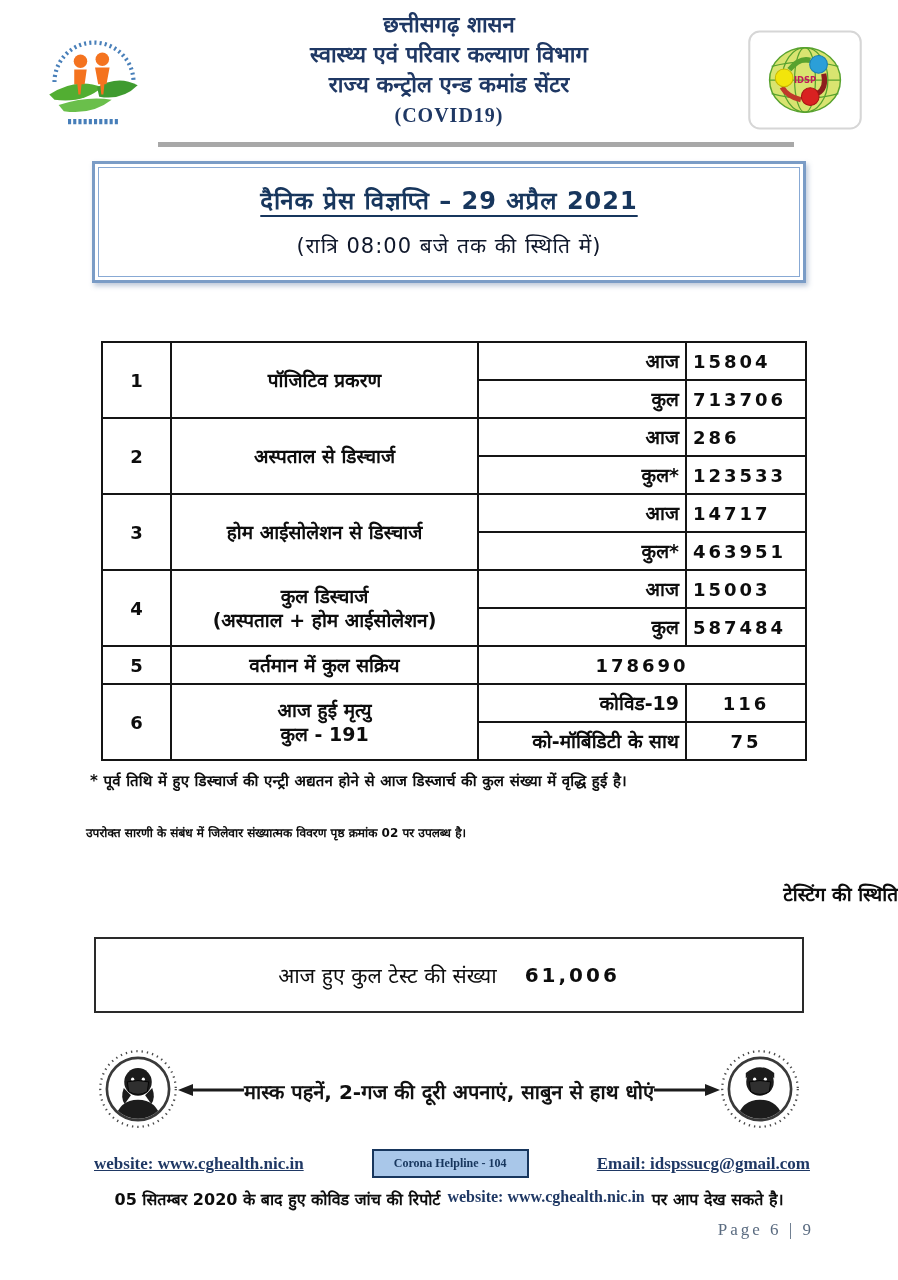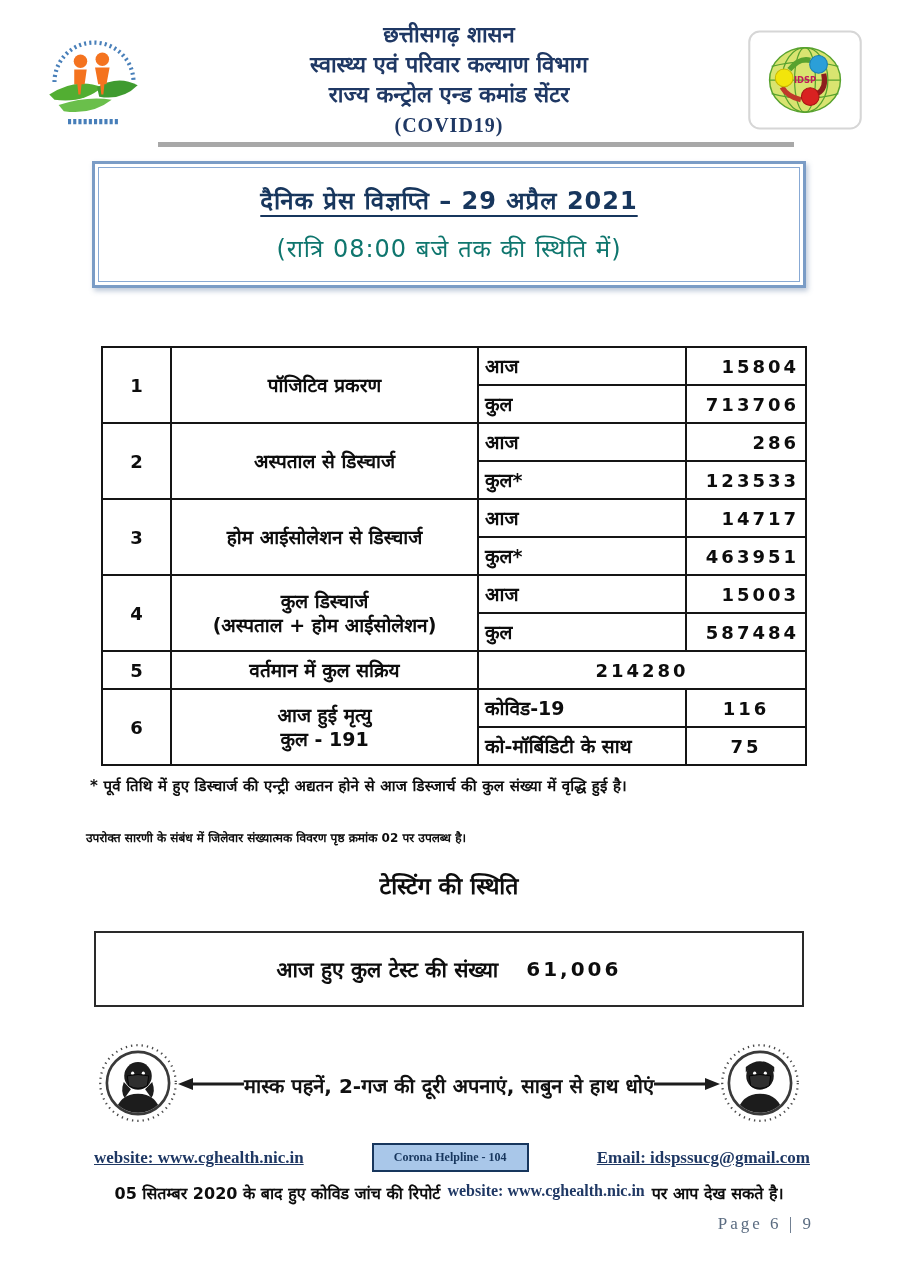--- a/index.html
+++ b/index.html
@@ -1,55 +1,55 @@
 <!DOCTYPE html>
 <html><head>
 <meta charset="utf-8">
 <style>
   html,body{margin:0;padding:0;background:#e9e9e9;}
   .page{position:relative;width:898px;height:1280px;margin:0 auto;background:#ffffff;
         font-family:"DejaVu Sans","Liberation Sans",sans-serif;color:#0d0d0d;overflow:hidden;}
 
   
-  .header{position:relative;height:142px;padding-top:20px;box-sizing:border-box;}
+  .header{position:relative;height:142px;padding-top:10px;box-sizing:border-box;}
   .header-text{text-align:center;line-height:30px;font-weight:bold;color:#1f3864;}
   .header-line{font-size:22px;}
   .header-line4{font-size:20px;font-family:"Liberation Serif","DejaVu Serif",serif;letter-spacing:1px;}
   .logo-left{position:absolute;left:36px;top:28px;}
   .logo-right{position:absolute;right:34px;top:30px;}
   .sep{height:5px;background:#a8a8a8;width:636px;margin:0 0 0 158px;}
 
   
   .title-box{width:702px;margin:14px auto 0;border:3px solid #7a9cc6;padding:3px;background:#fff;
              box-shadow:2px 3px 5px rgba(110,135,170,.45);}
   .title-box-inner{border:1px solid #88a9d4;padding:15px 12px 17px;text-align:center;}
   .press-title{font-size:24px;font-weight:bold;color:#17365d;text-decoration:underline;
                text-underline-offset:6px;letter-spacing:1px;}
-  .press-subtitle{font-size:24px;color:#0f766e;margin-top:15px;letter-spacing:1px;font-weight:500;}
+  .press-subtitle{font-size:21px;color:#0f172a;margin-top:15px;letter-spacing:1px;font-weight:500;}
 
   
   table.stats{border-collapse:collapse;margin:58px 0 0 101px;table-layout:fixed;}
   table.stats td{border:2px solid #151515;padding:0 6px;box-sizing:border-box;}
   table.stats tr{height:38px;}
   .col-sl{width:69px;}.col-desc{width:307px;}.col-key{width:208px;}.col-val{width:120px;}
   td.sl{text-align:center;font-weight:bold;font-size:18px;}
   td.desc{text-align:center;font-weight:bold;font-size:19px;line-height:24px;}
-  td.key{text-align:left;font-weight:bold;font-size:19px;}
-  td.val{text-align:right;font-weight:bold;font-size:18px;letter-spacing:3px;padding-right:10px;}
+  td.key{text-align:right;font-weight:bold;font-size:19px;}
+  td.val{text-align:left;font-weight:bold;font-size:18px;letter-spacing:3px;padding-right:10px;}
   td.center{text-align:center;padding-right:6px;}
 
   
   .footnote{margin:9px 0 0 90px;font-size:15px;font-weight:bold;letter-spacing:.2px;}
   .district-note{margin:34px 0 0 86px;font-size:12px;font-weight:bold;}
 
   
-  .testing-heading{margin-top:23px;text-align:center;font-size:23px;font-weight:bold;}
+  .testing-heading{margin-top:40px;text-align:right;font-size:19px;font-weight:bold;}
   .test-box{width:706px;height:72px;margin:30px auto 0;border:2px solid #2a2a2a;
             display:flex;align-items:center;justify-content:center;gap:28px;}
-  .test-label{font-size:21px;font-weight:bold;}
+  .test-label{font-size:21px;font-weight:normal;}
   .test-value{font-size:20px;font-weight:bold;letter-spacing:3px;}
 
   
   .mask-banner{margin-top:36px;display:flex;align-items:center;justify-content:center;}
   .mask-text{font-size:20px;font-weight:bold;color:#111;white-space:nowrap;}
 
   
   .footer-row{margin-top:16px;display:flex;align-items:center;justify-content:space-between;
               padding:0 88px 0 94px;}
   .doc-link{font-family:"Liberation Serif","DejaVu Serif",serif;font-weight:bold;font-size:17px;
@@ -169,21 +169,21 @@
         <td class="val">15003</td>
       </tr>
       <tr>
         <td class="key">कुल</td>
         <td class="val">587484</td>
       </tr>
 
       <tr>
         <td class="sl">5</td>
         <td class="desc">वर्तमान में कुल सक्रिय</td>
-        <td class="val center" colspan="2">214280</td>
+        <td class="val center" colspan="2">178690</td>
       </tr>
 
       <tr>
         <td class="sl" rowspan="2">6</td>
         <td class="desc" rowspan="2">
           <div>आज हुई मृत्यु</div>
           <div>कुल - 191</div>
         </td>
         <td class="key">कोविड-19</td>
         <td class="val center">116</td>

